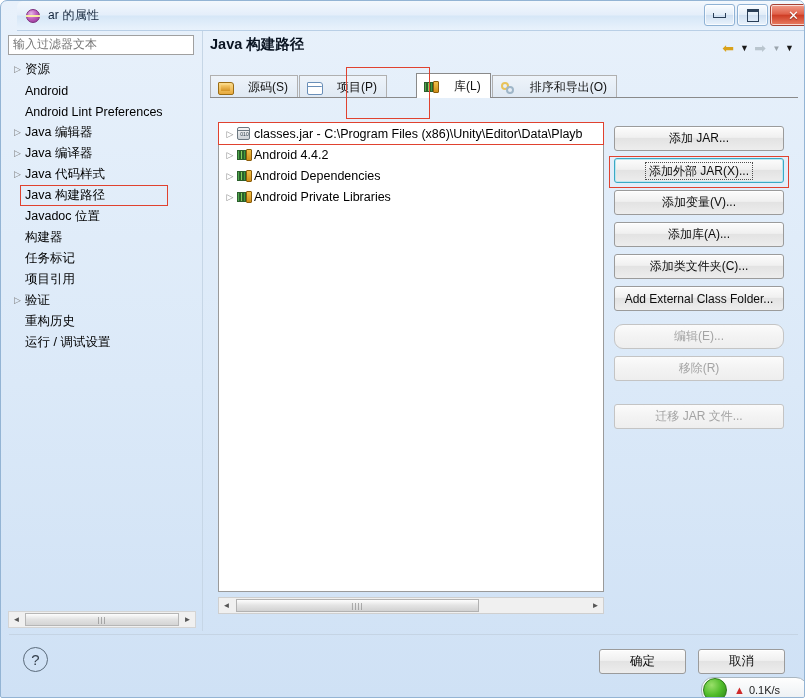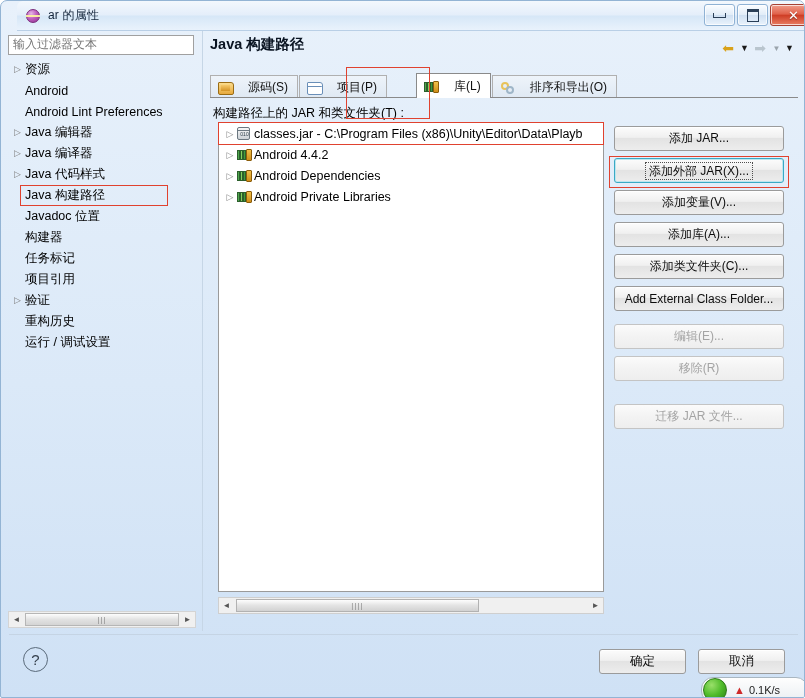--- a/index.html
+++ b/index.html
@@ -251,21 +251,21 @@
   .ebtn.focused .inner {
     outline: 1px dotted #4f4f4f; outline-offset: 0;
     padding: 1px 3px; line-height: 14px;
   }
   .ebtn.disabled { color: #a4a4a4; border-color: #c4c4c4;
     background: linear-gradient(180deg,#fbfbfb,#f3f3f3 50%,#eeeeee); box-shadow: none; }
   .btn-redbox {
     position: absolute; left: 608px; top: 155px; width: 180px; height: 32px;
     border: 1px solid #e0422f; box-sizing: border-box; pointer-events: none; z-index: 6;
   }
-  .gap-lg { margin-top: 13px; }
+  .gap-lg { margin-top: 13px; border-radius: 9px; }
   .gap-md { margin-top: 23px; }
 
   
   .footer-sep {
     position: absolute; left: 8px; top: 633px; width: 789px; height: 1px; background: #c5d4e4;
   }
   .help-btn {
     position: absolute; left: 22px; top: 646px; width: 25px; height: 25px;
     border-radius: 50%; border: 1.5px solid #5b6b7b; box-sizing: border-box;
     display: flex; align-items: center; justify-content: center;
@@ -438,21 +438,20 @@
             <i class="k1"></i>
             <i class="k2"></i>
           </span>
       </span>
       <span>排序和导出(O)</span>
     </div>
   </div>
   <div class="tabs-underline"></div>
   <div class="tab-redbox"></div>
 
-  <div class="list-caption">构建路径上的 JAR 和类文件夹(T) :</div>
 
   <div class="listbox">
     <div class="lrow">
       <span class="larrow">▷</span>
       <span class="licon">
           <span class="ico-jar"></span>
         </span>
       <span>classes.jar  -  C:\Program Files (x86)\Unity\Editor\Data\Playb</span>
     </div>
     <div class="lrow">

